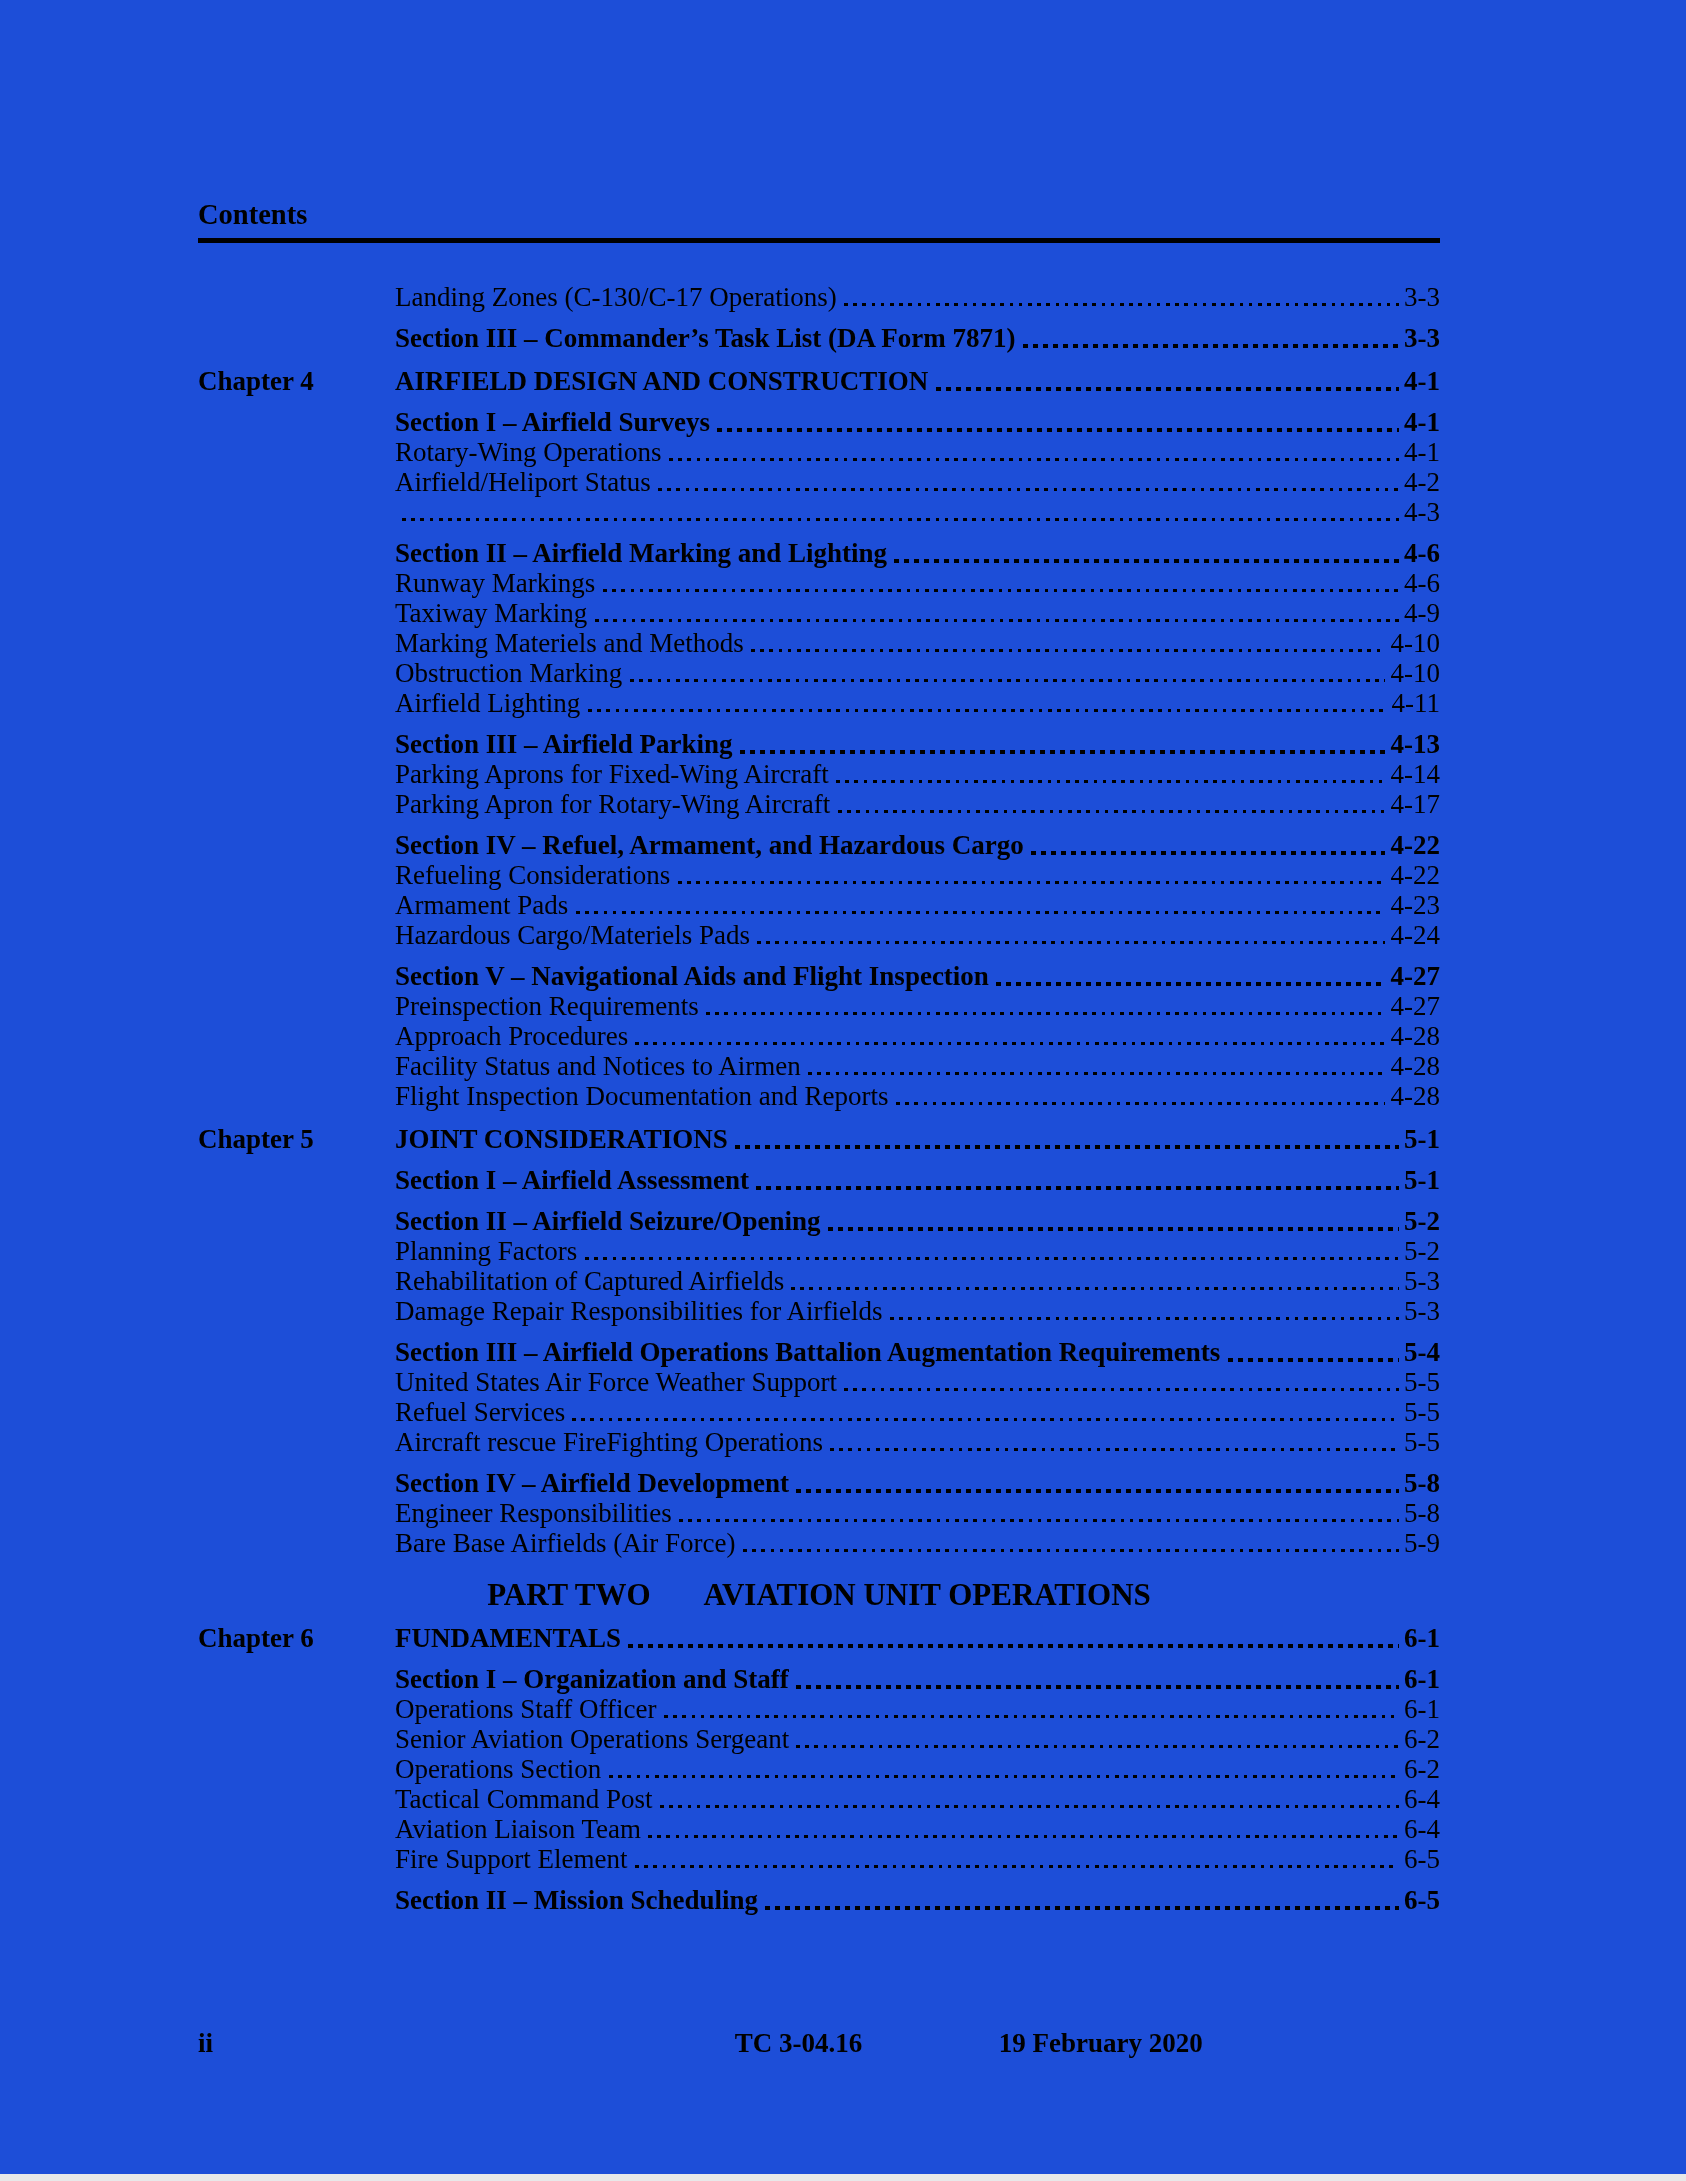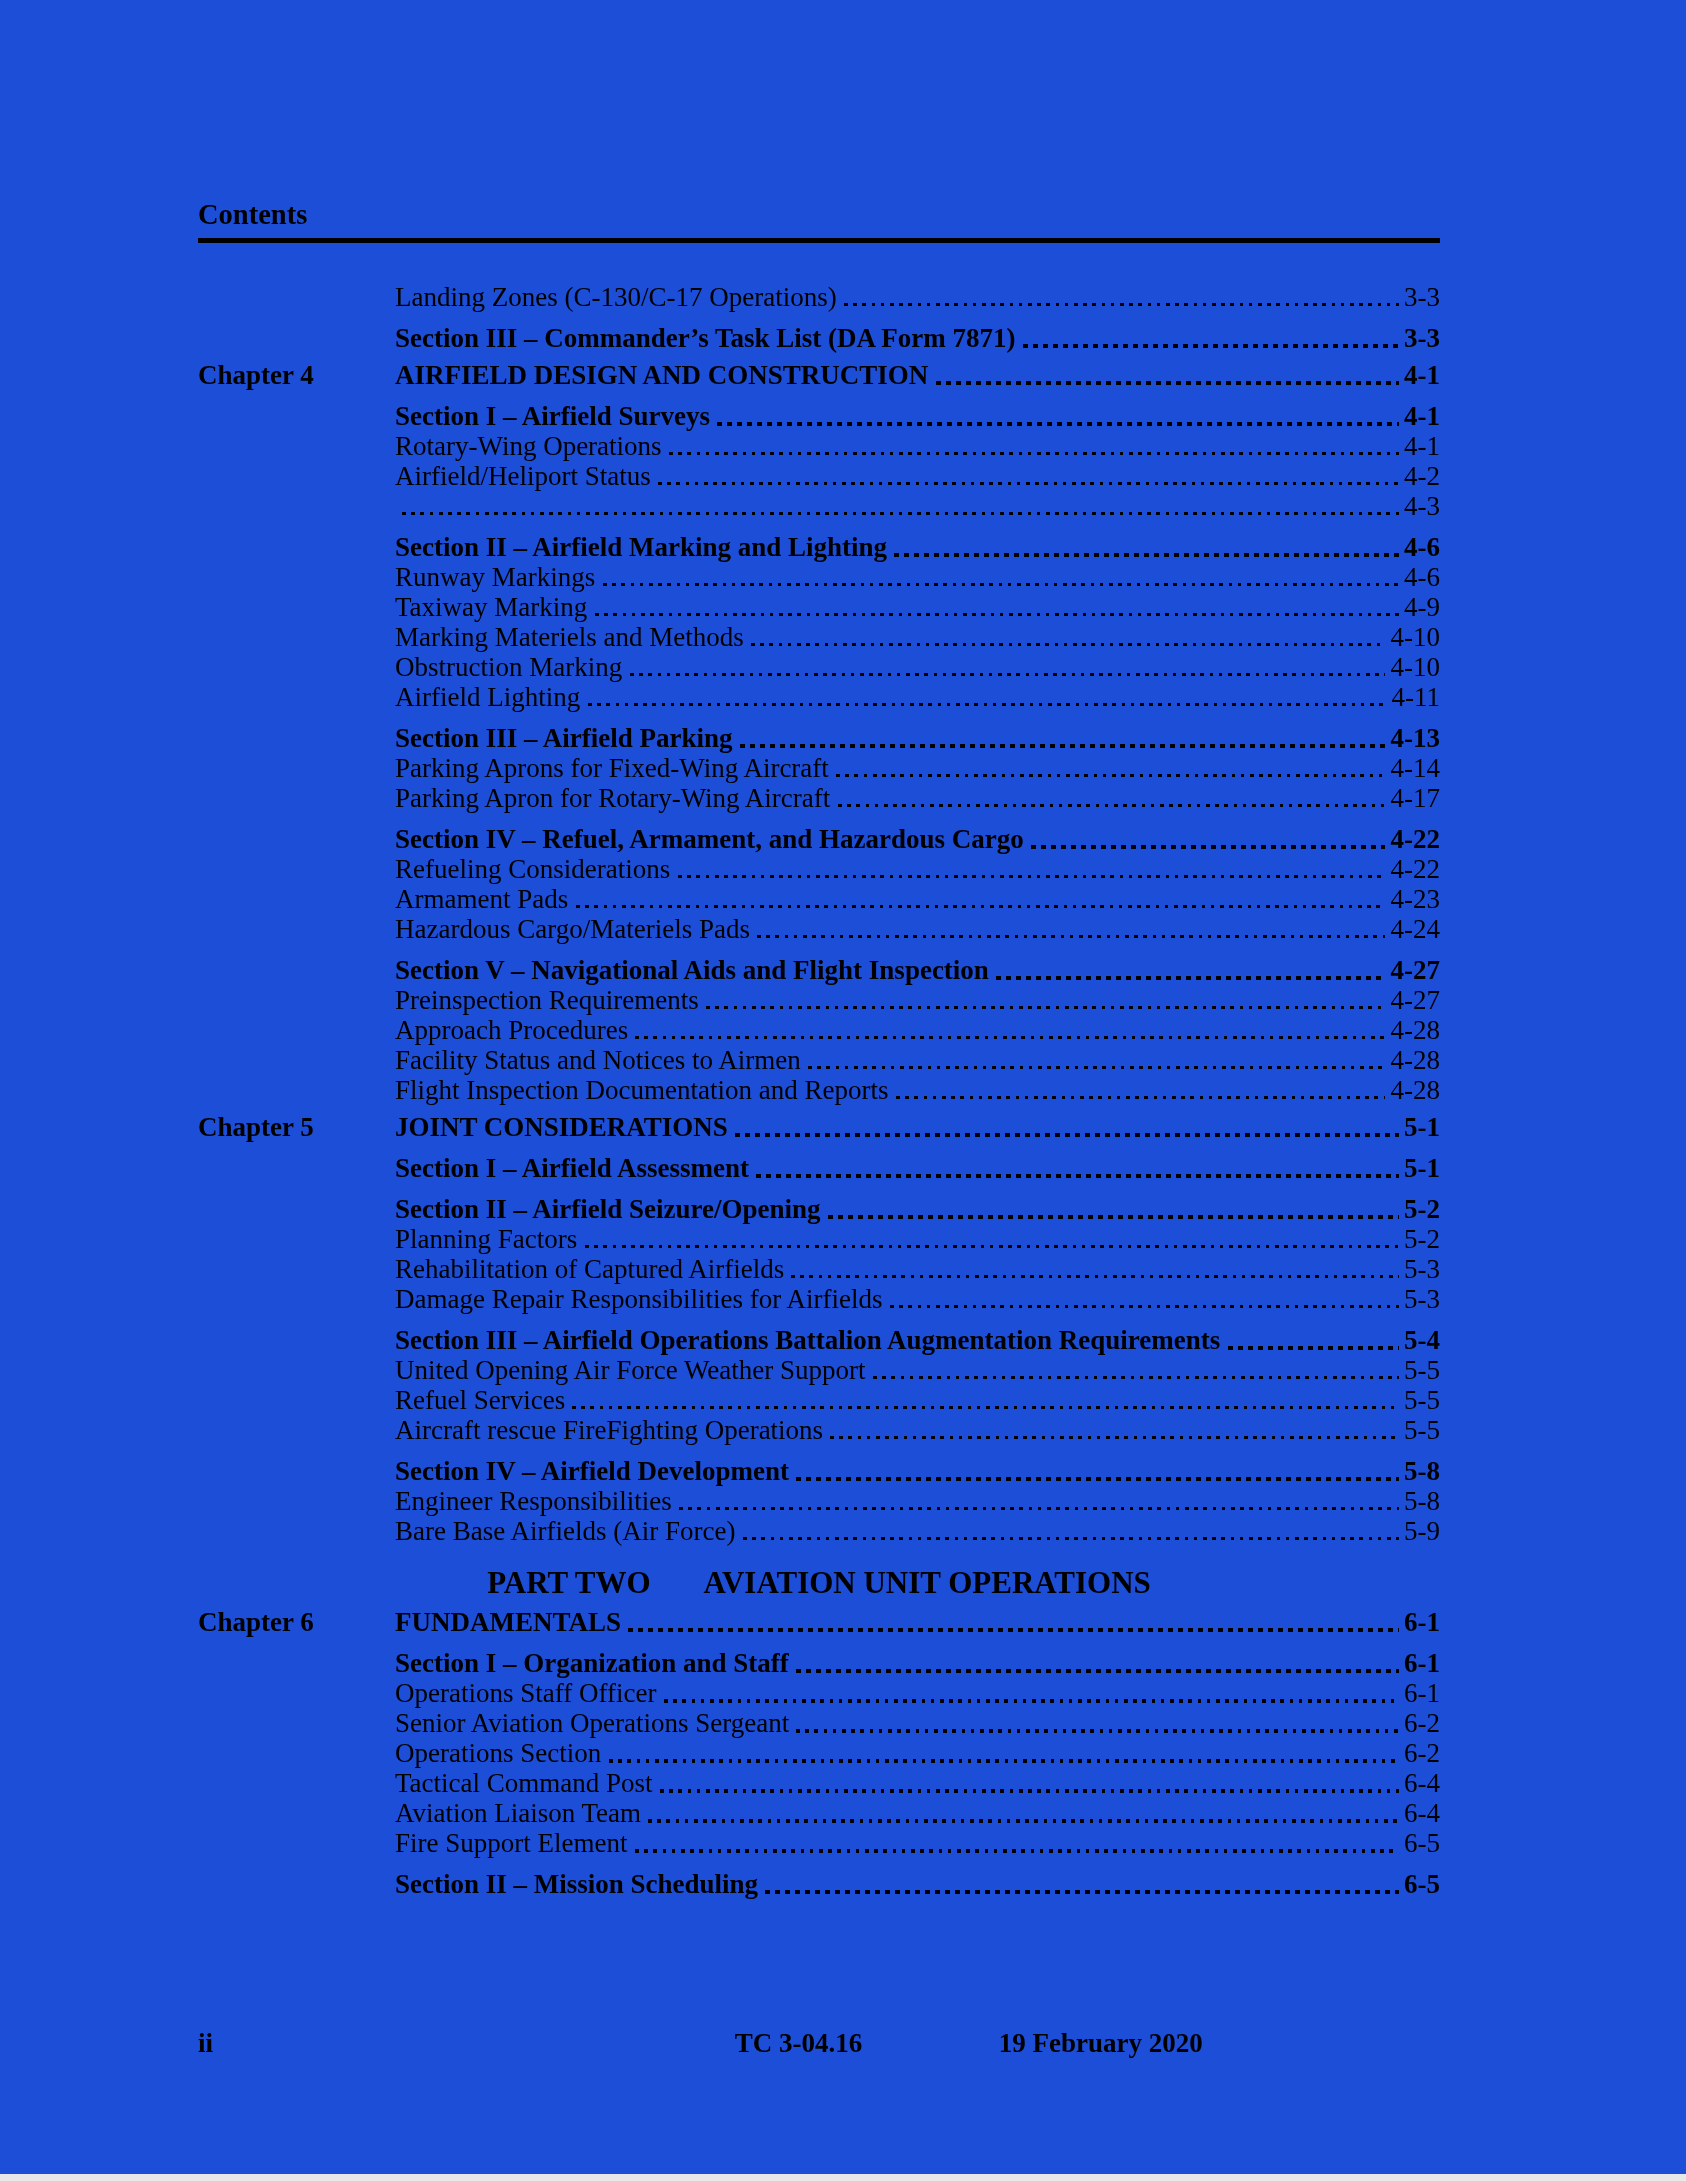--- a/index.html
+++ b/index.html
@@ -37,21 +37,21 @@
     background-image:repeating-linear-gradient(to right,#000 0 3.7px,transparent 3.7px 9.2px);
   }
   .row .page-num { white-space:nowrap; padding-left:5.5px; }
   .row.bold { font-weight:bold; }
   .row.bold .leader {
     height:4.6px;
     margin-bottom:4.6px;
     background-image:repeating-linear-gradient(to right,#000 0 4.6px,transparent 4.6px 10px);
   }
   .row.gap-section { margin-top:11px; }
-  .row.gap-chapter { margin-top:7px; }
+  .row.gap-chapter { margin-top:13px; }
   .row.part {
     margin:22px 0 9.2px;
     justify-content:center;
     font-size:31px;
     font-weight:bold;
   }
   .row.part .part-label { display:inline; margin-right:53px; }
   .footer {
     position:absolute;
     left:198px; top:2028px;
@@ -294,21 +294,21 @@
         <div class="row bold gap-section">
     <span class="chapter-label"></span>
 
     <span class="title">Section III – Airfield Operations Battalion Augmentation Requirements</span>
     <span class="leader"></span>
     <span class="page-num">5-4</span>
   </div>
         <div class="row">
     <span class="chapter-label"></span>
 
-    <span class="title">United Opening Air Force Weather Support</span>
+    <span class="title">United States Air Force Weather Support</span>
     <span class="leader"></span>
     <span class="page-num">5-5</span>
   </div>
         <div class="row">
     <span class="chapter-label"></span>
 
     <span class="title">Refuel Services</span>
     <span class="leader"></span>
     <span class="page-num">5-5</span>
   </div>

